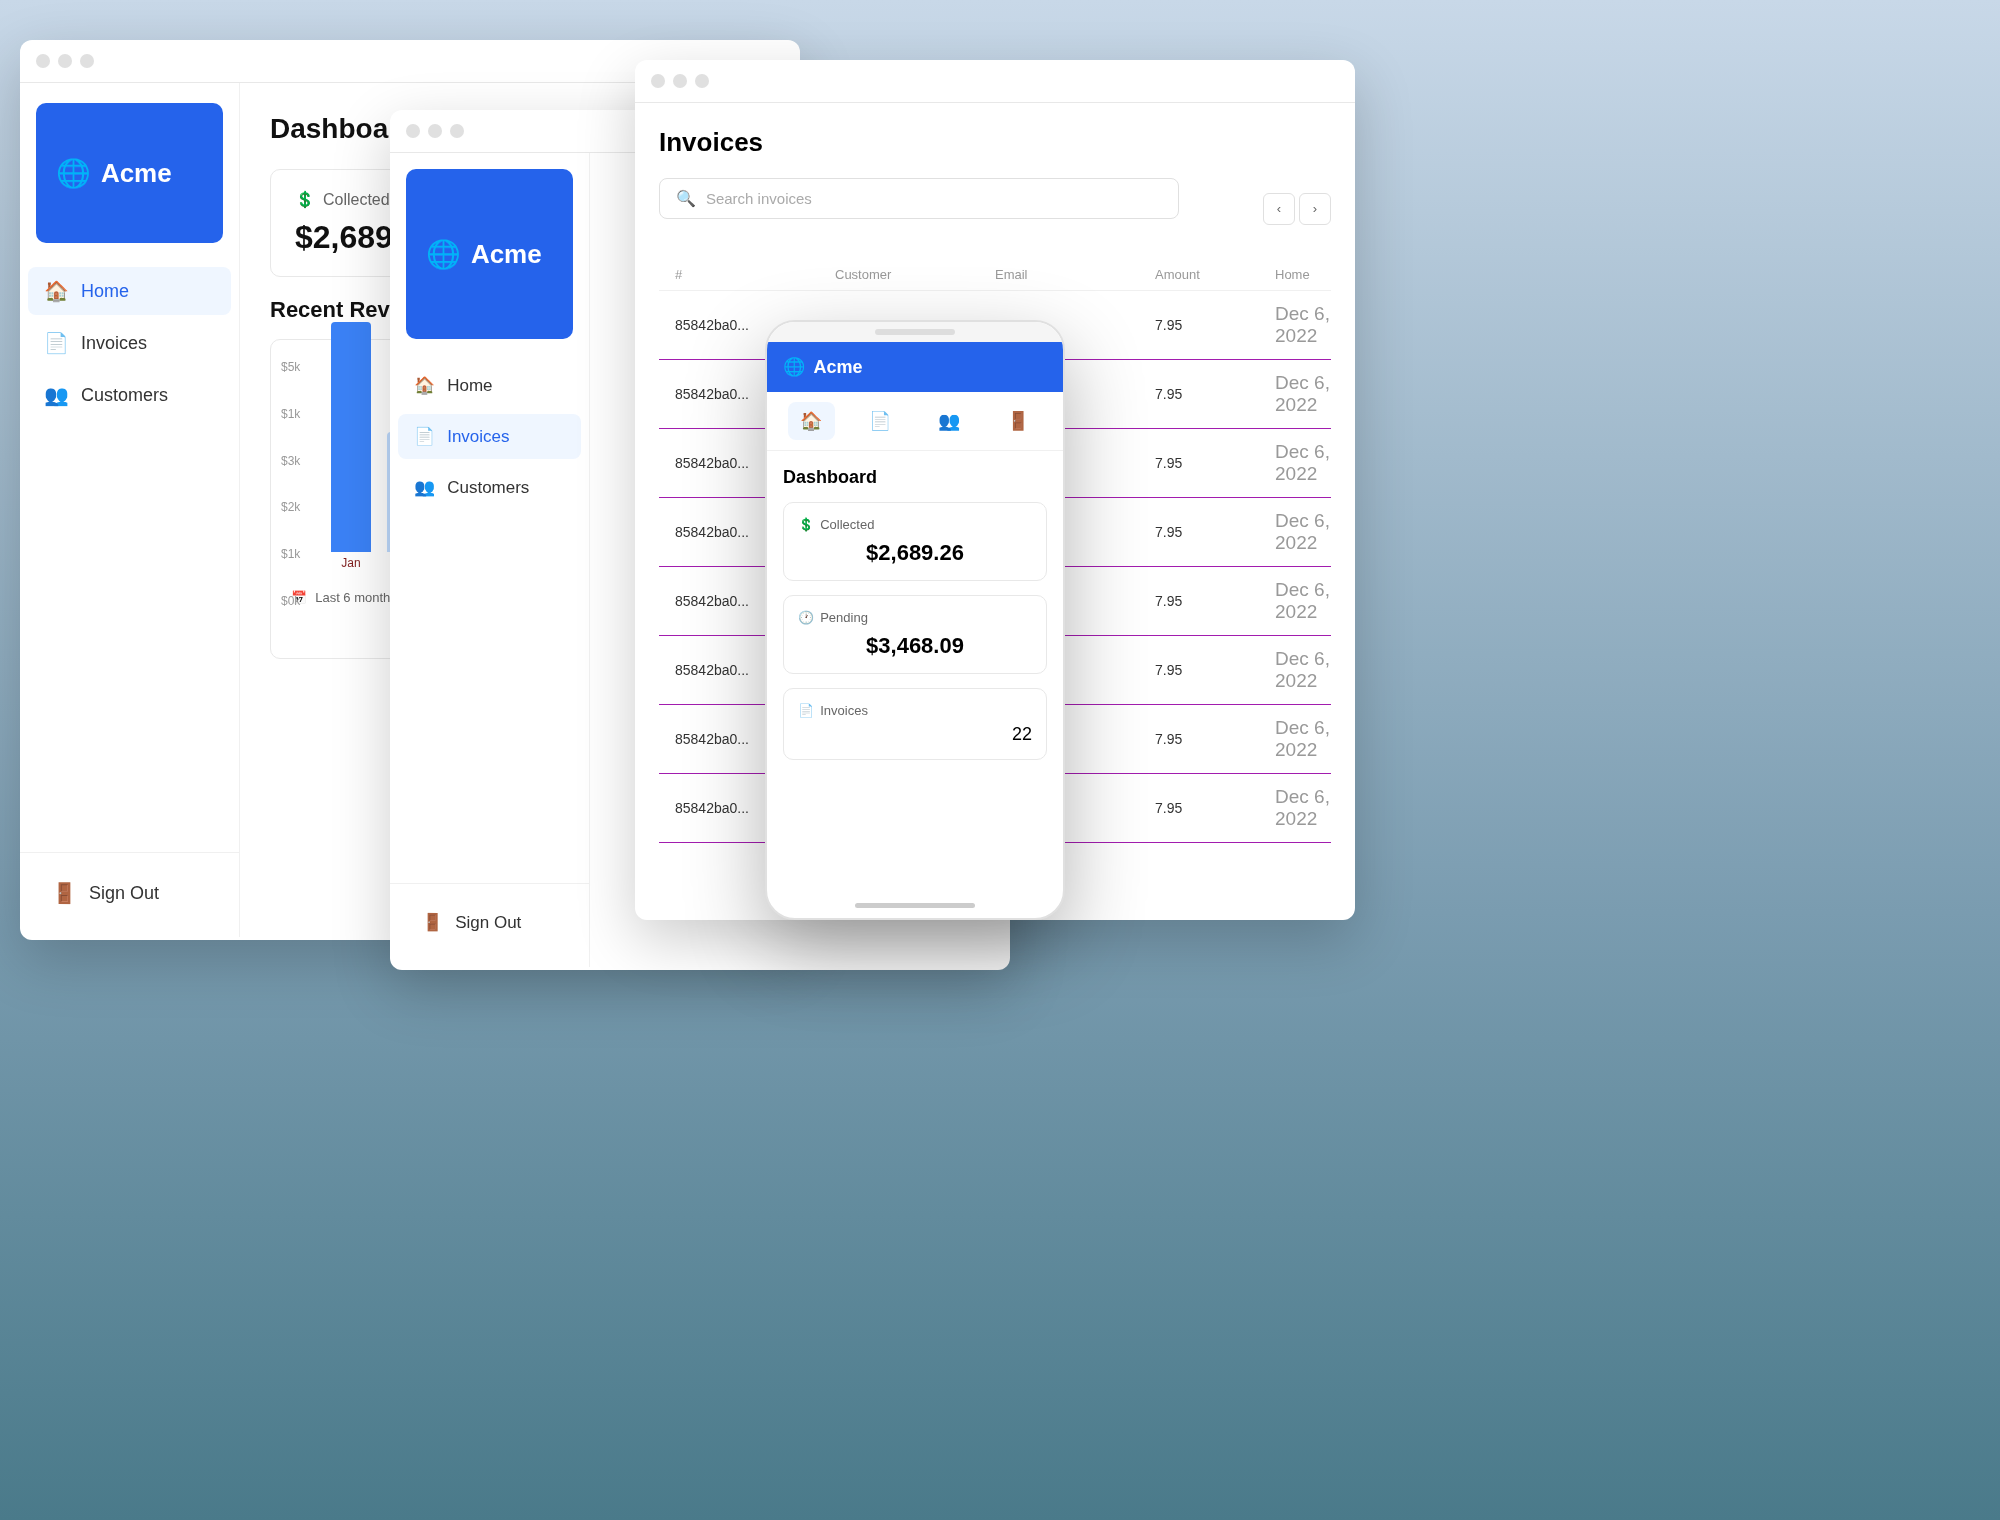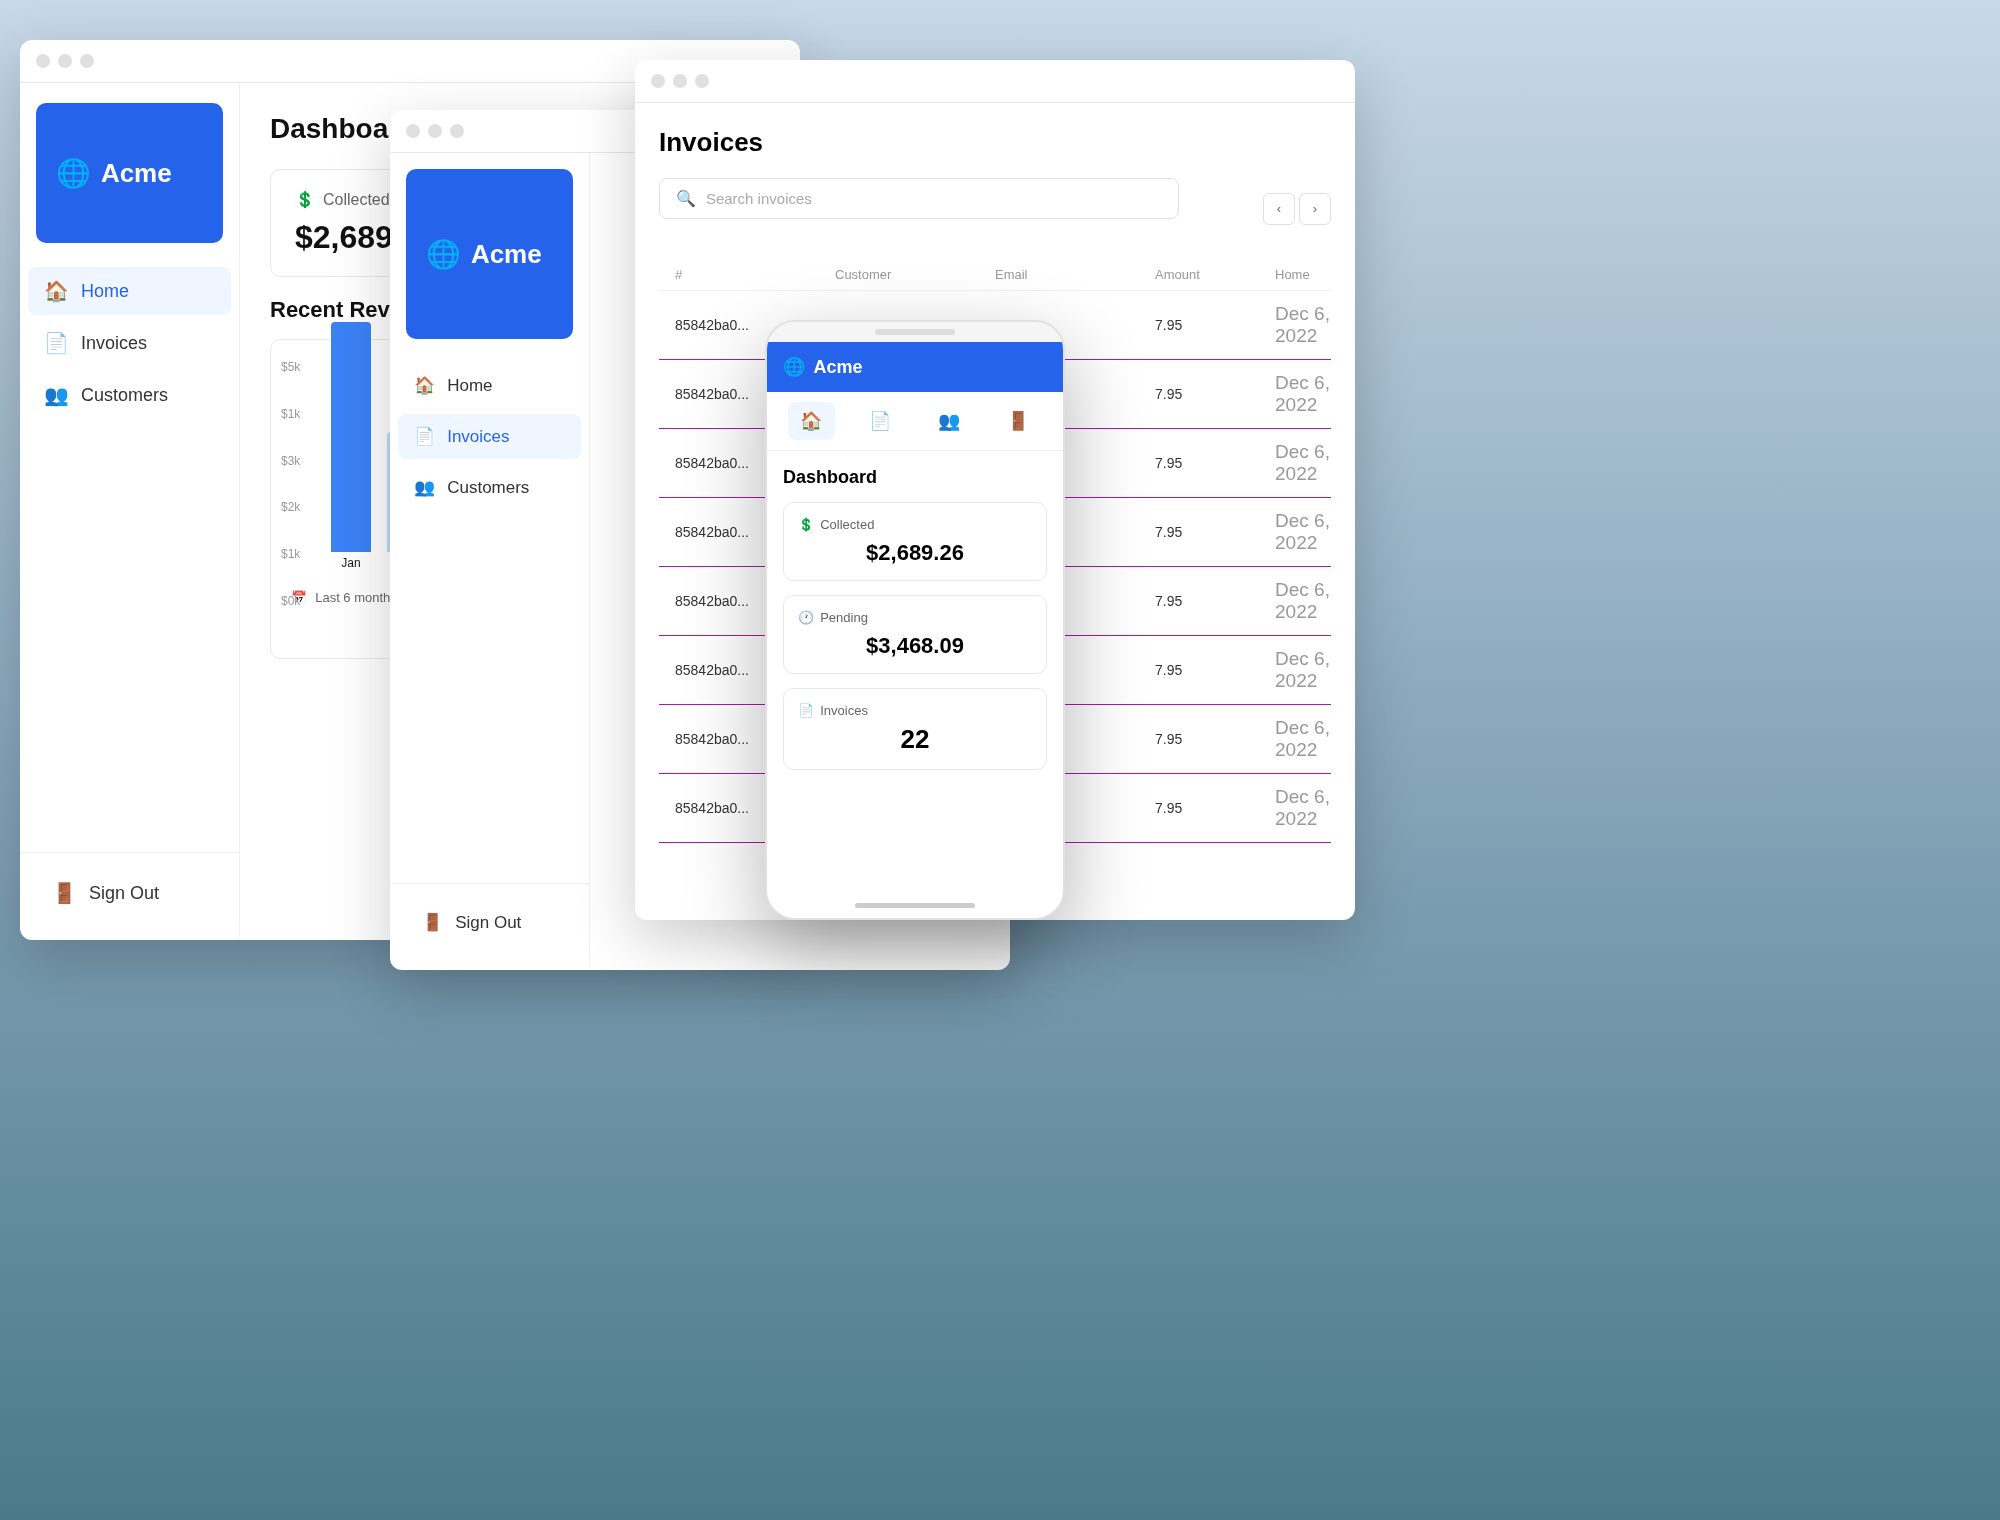--- a/index.html
+++ b/index.html
@@ -170,21 +170,21 @@
       flex-direction: column;
       align-items: center;
       gap: 4px;
     }
     .chart-bar {
       width: 40px;
       border-radius: 4px 4px 0 0;
       background: #bfdbfe;
     }
     .chart-bar.active { background: #3b82f6; }
-    .chart-bar-label { font-size: 12px; color: #0f172a; }
+    .chart-bar-label { font-size: 12px; color: #7f1d1d; }
     .chart-footer {
       display: flex;
       align-items: center;
       gap: 8px;
       margin-top: 10px;
       font-size: 13px;
       color: #666;
     }
 
     
@@ -371,23 +371,23 @@
     }
     .phone-invoices-label {
       display: flex;
       align-items: center;
       gap: 6px;
       font-size: 13px;
       color: #666;
       margin-bottom: 6px;
     }
     .phone-invoices-value {
-      font-size: 26px;
-      font-weight: 700;
-      text-align: center;
+      font-size: 18px;
+      font-weight: 400;
+      text-align: right;
     }
     .phone-bottom-bar {
       position: absolute;
       bottom: 10px;
       left: 50%;
       transform: translateX(-50%);
       width: 120px;
       height: 5px;
       background: #ccc;
       border-radius: 3px;

